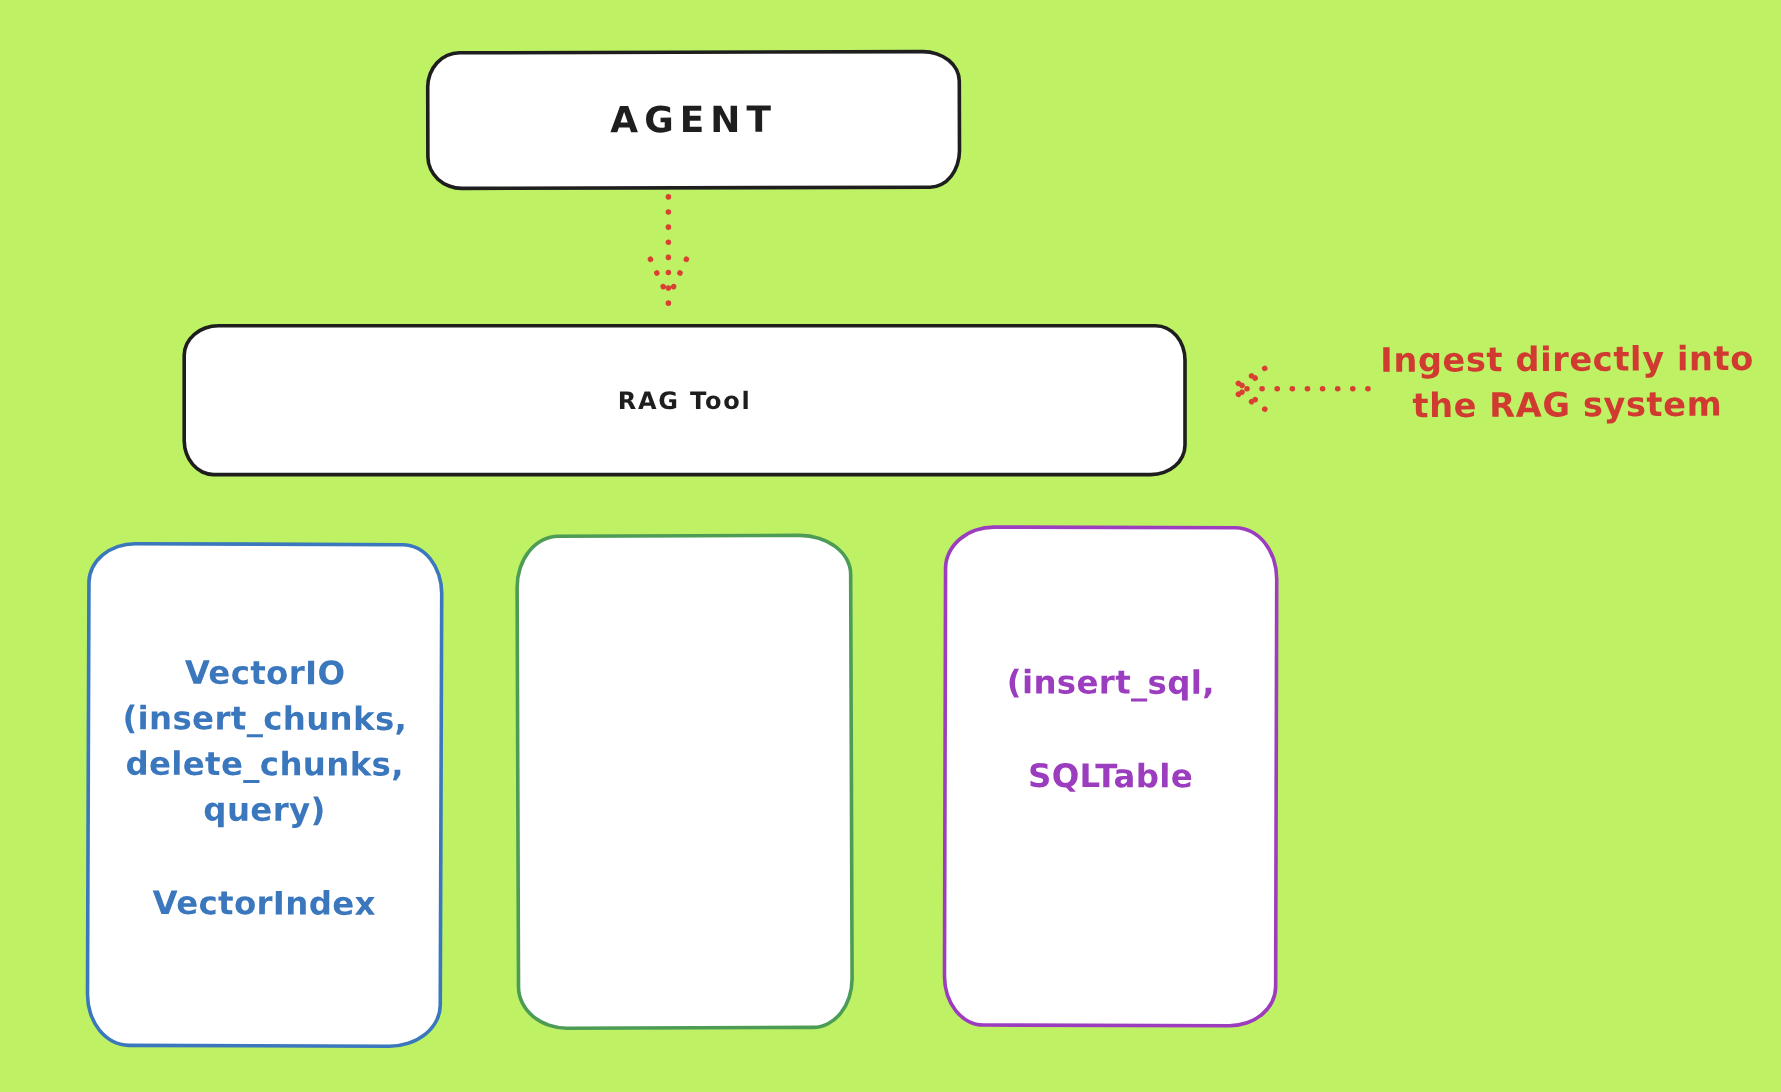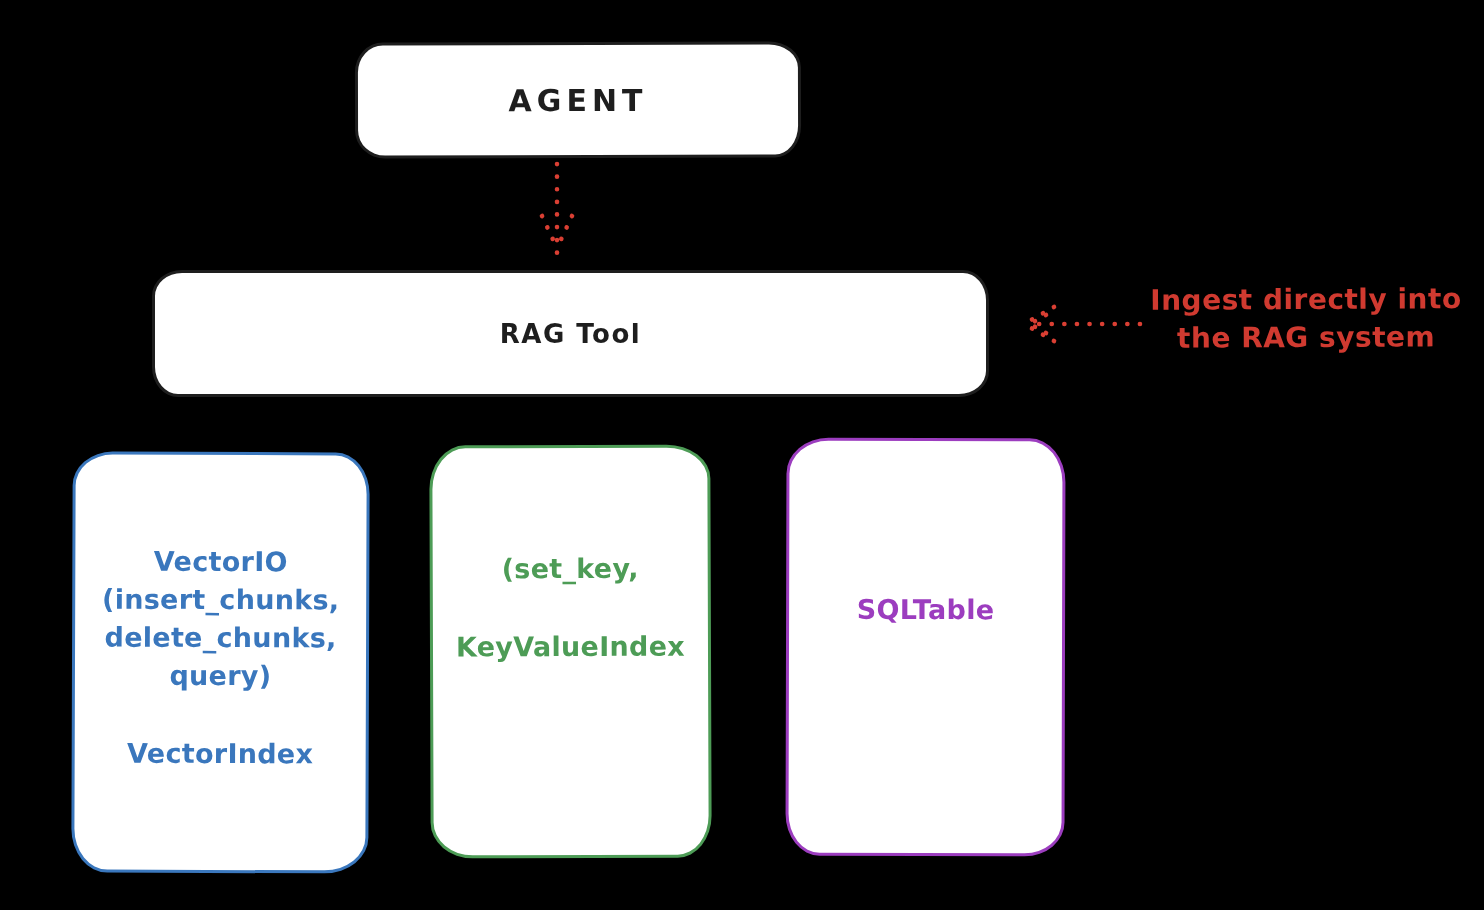--- a/index.html
+++ b/index.html
@@ -1,21 +1,21 @@
 <!DOCTYPE html>
 <html><head>
 <meta charset="utf-8">
 <style>
   * { box-sizing: border-box; margin: 0; padding: 0; }
   html, body { background: #ffffff; }
   .canvas {
     position: relative;
     width: 1484px;
     height: 910px;
-    background: #000000;
+    background: #bef264;
     font-family: "DejaVu Sans", sans-serif;
     color: #1e1e1e;
     overflow: hidden;
   }
 
   
   .node {
     position: absolute;
     background: #ffffff;
     border: 3.5px solid #1e1e1e;
@@ -28,21 +28,21 @@
   .node-agent {
     left: 355px; top: 42px; width: 446px; height: 116px;
     border-radius: 28px 32px 26px 30px / 30px 26px 32px 28px;
     font-size: 30px;
     letter-spacing: 5px;
     transform: rotate(-0.15deg);
   }
   .node-ragtool {
     left: 152px; top: 270px; width: 837px; height: 127px;
     border-radius: 30px 26px 30px 26px / 26px 30px 26px 30px;
-    font-size: 26px;
+    font-size: 20px;
     font-weight: 600;
     letter-spacing: 1.5px;
   }
 
   
   .arrow { position: absolute; }
   .arrow path {
     fill: none;
     stroke: #da3f33;
     stroke-width: 4.6px;
@@ -135,21 +135,20 @@
 
   <div class="io-box io-vector">
     <div>VectorIO</div>
     <div>(insert_chunks,</div>
     <div>delete_chunks,</div>
     <div>query)</div>
     <div class="index-label">VectorIndex</div>
   </div>
 
   <div class="io-box io-keyvalue">
-    <div>(set_key,</div>
-    <div class="index-label">KeyValueIndex</div>
   </div>
 
   <div class="io-box io-relational">
+    <div>(insert_sql,</div>
     <div class="index-label">SQLTable</div>
   </div>
 
 </div>
 
 </body></html>

